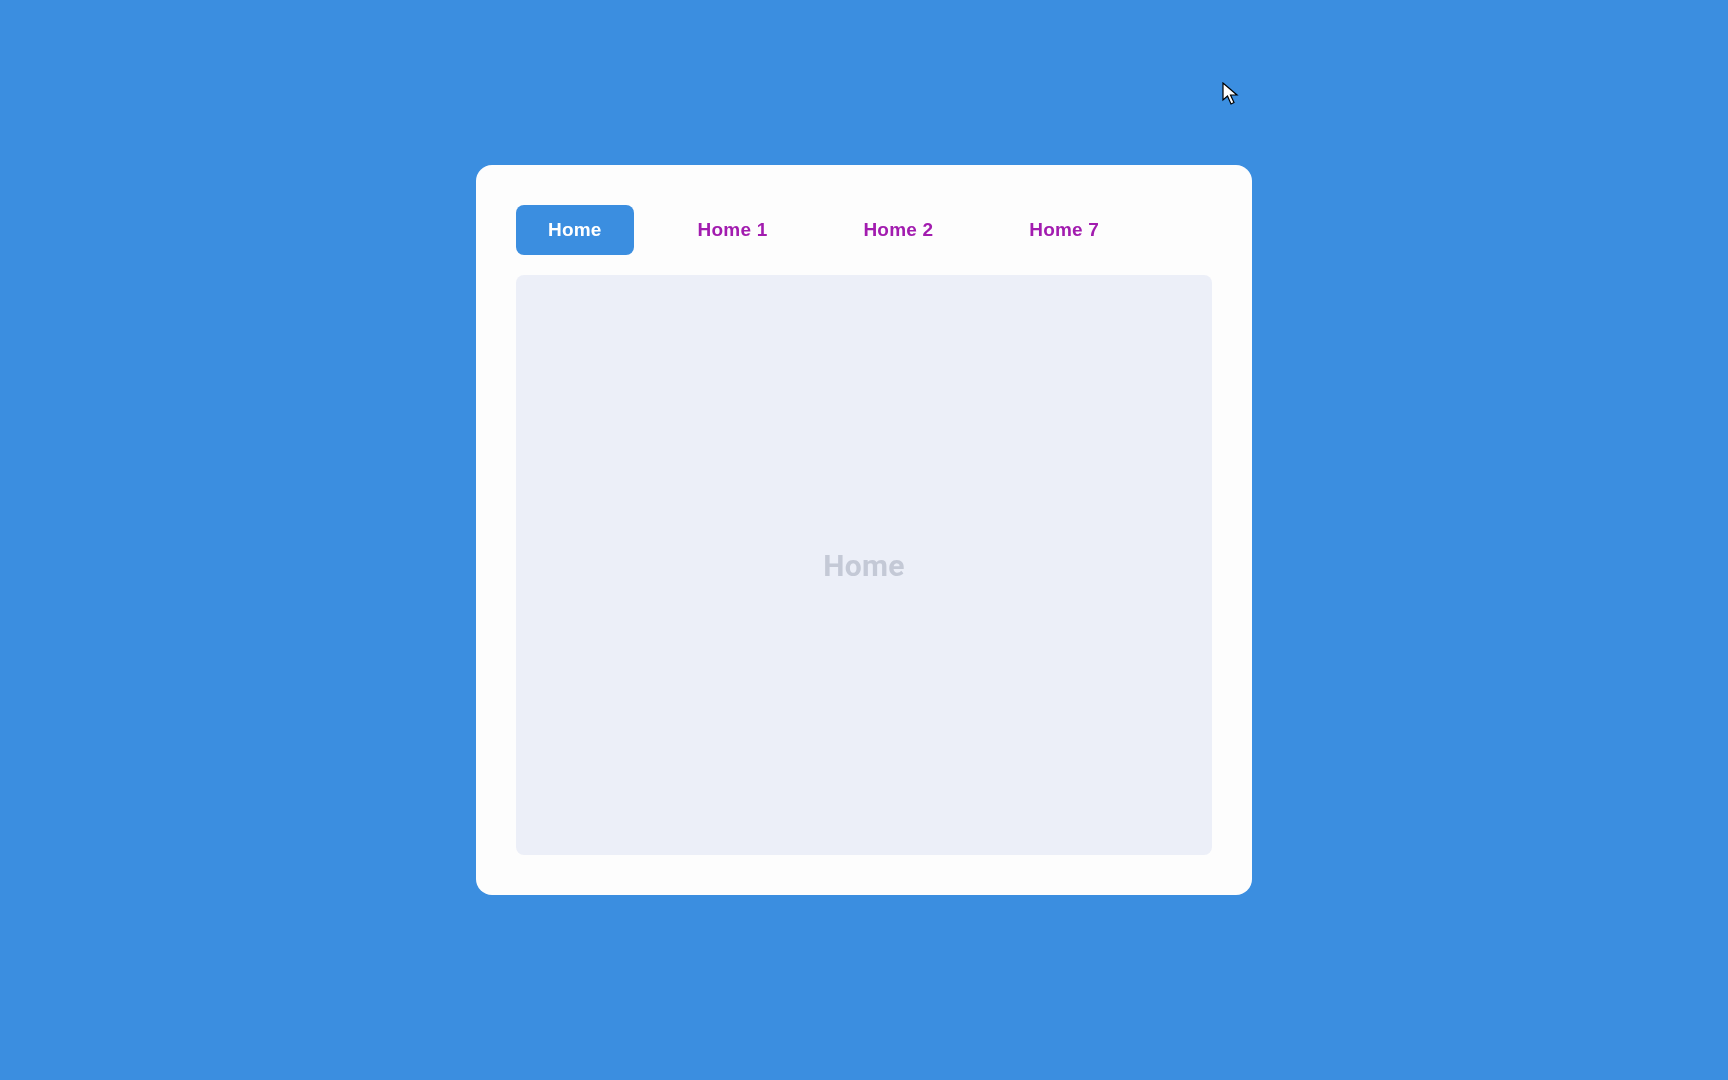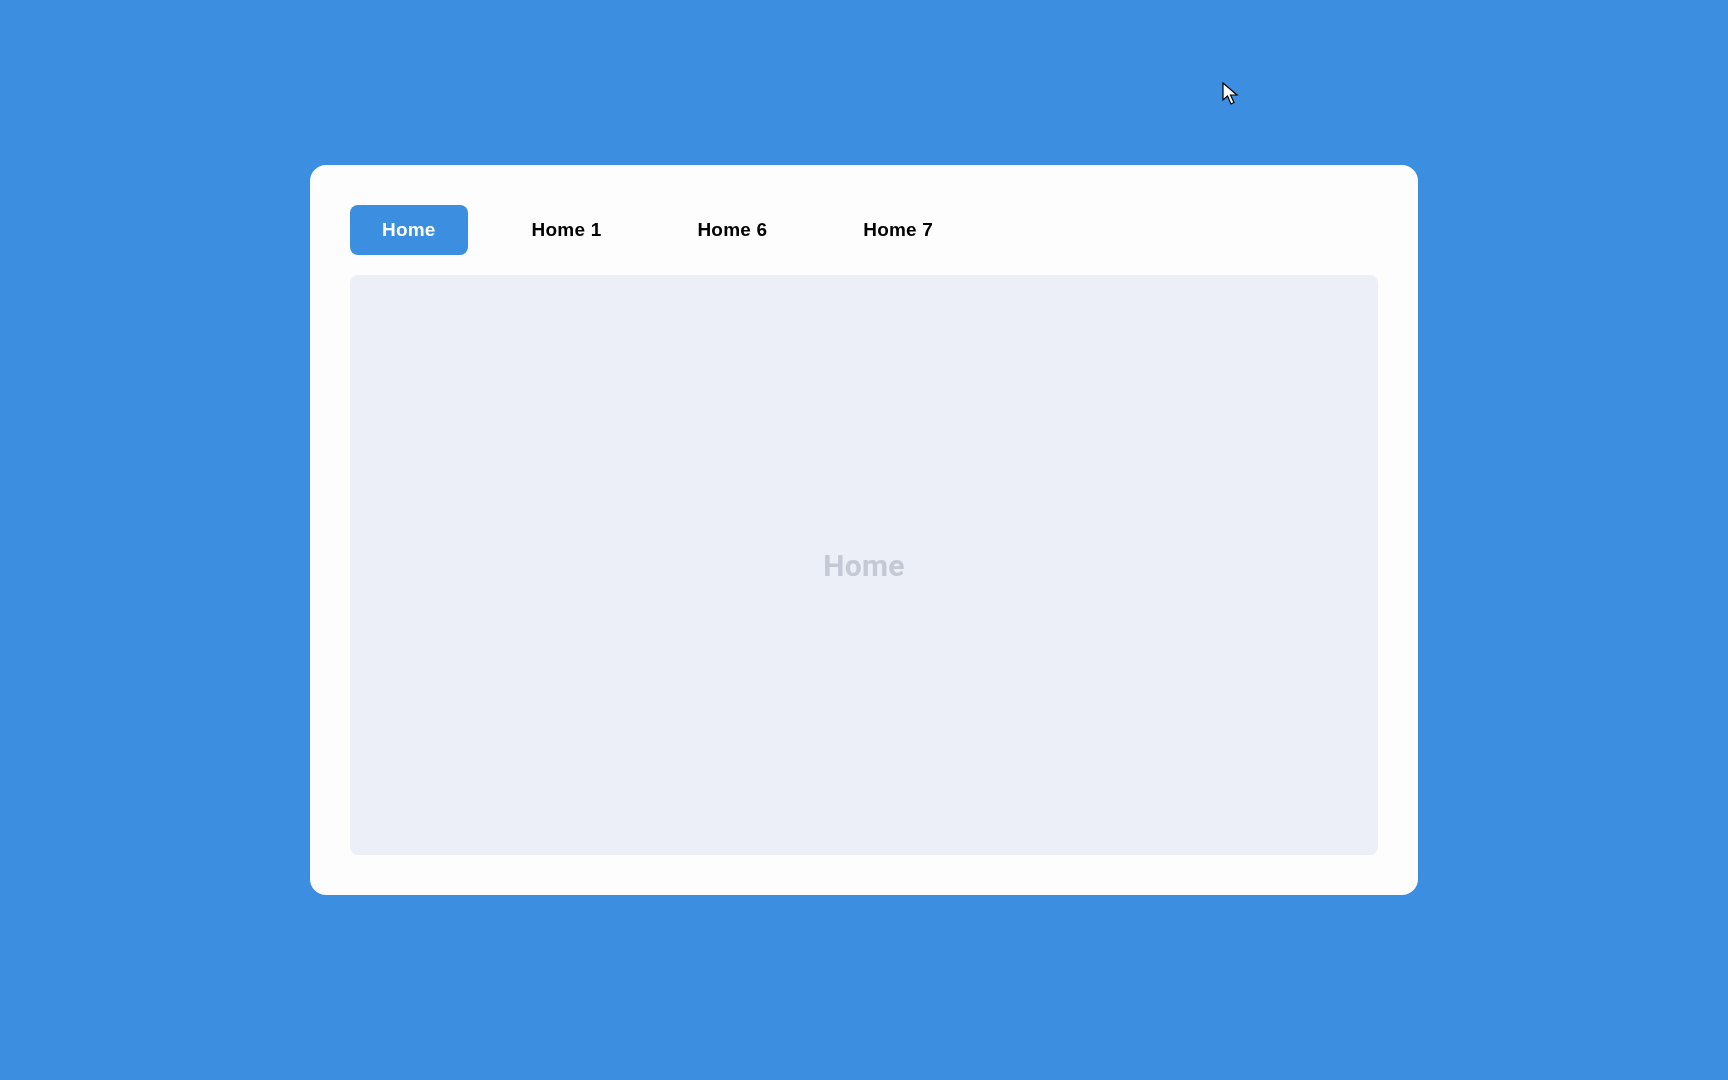--- a/index.html
+++ b/index.html
@@ -14,42 +14,42 @@
       background-color: #3b8ee0;
       font-family: -apple-system, BlinkMacSystemFont, 'Segoe UI', Roboto, Arial, sans-serif;
       display: flex;
       align-items: flex-start;
       justify-content: center;
       padding-top: 165px;
       overflow: hidden;
     }
     
     .card {
-      width: 1108px;
+      width: 776px;
       background-color: #fdfdfd;
       border-radius: 16px;
       padding: 40px;
       display: flex;
       flex-direction: column;
       gap: 20px;
     }
     
     .tabs {
       display: flex;
       gap: 32px;
       align-items: center;
     }
     
     .tab {
       padding: 14px 32px;
       border-radius: 8px;
       font-size: 19px;
       font-weight: 600;
       cursor: pointer;
-      color: #000000;
+      color: #a21caf;
       background: transparent;
       border: none;
       letter-spacing: 0.2px;
     }
     
     .tab.active {
       background-color: #3b8ee0;
       color: #ffffff;
     }
     
@@ -78,21 +78,21 @@
       pointer-events: none;
     }
   </style>
 </head>
 <body>
 
 <div class="card">
   <div class="tabs">
     <button class="tab active">Home</button>
     <button class="tab">Home 1</button>
-    <button class="tab">Home 6</button>
+    <button class="tab">Home 2</button>
     <button class="tab">Home 7</button>
   </div>
   <div class="content">
     <div class="content-label">Home</div>
   </div>
 </div>
 
 <svg class="cursor" viewBox="0 0 18 24">
   <path d="M 1 1 L 1 18 L 5.5 14 L 9 22 L 12 20.5 L 8.5 13 L 15 13 Z" fill="white" stroke="black" stroke-width="1.2"></path>
 </svg>

